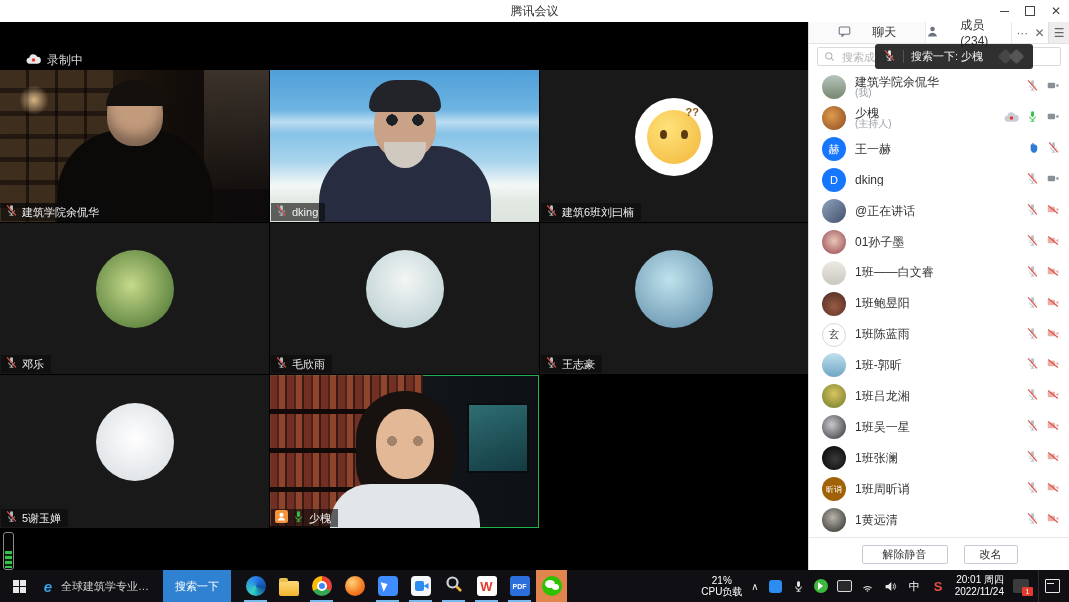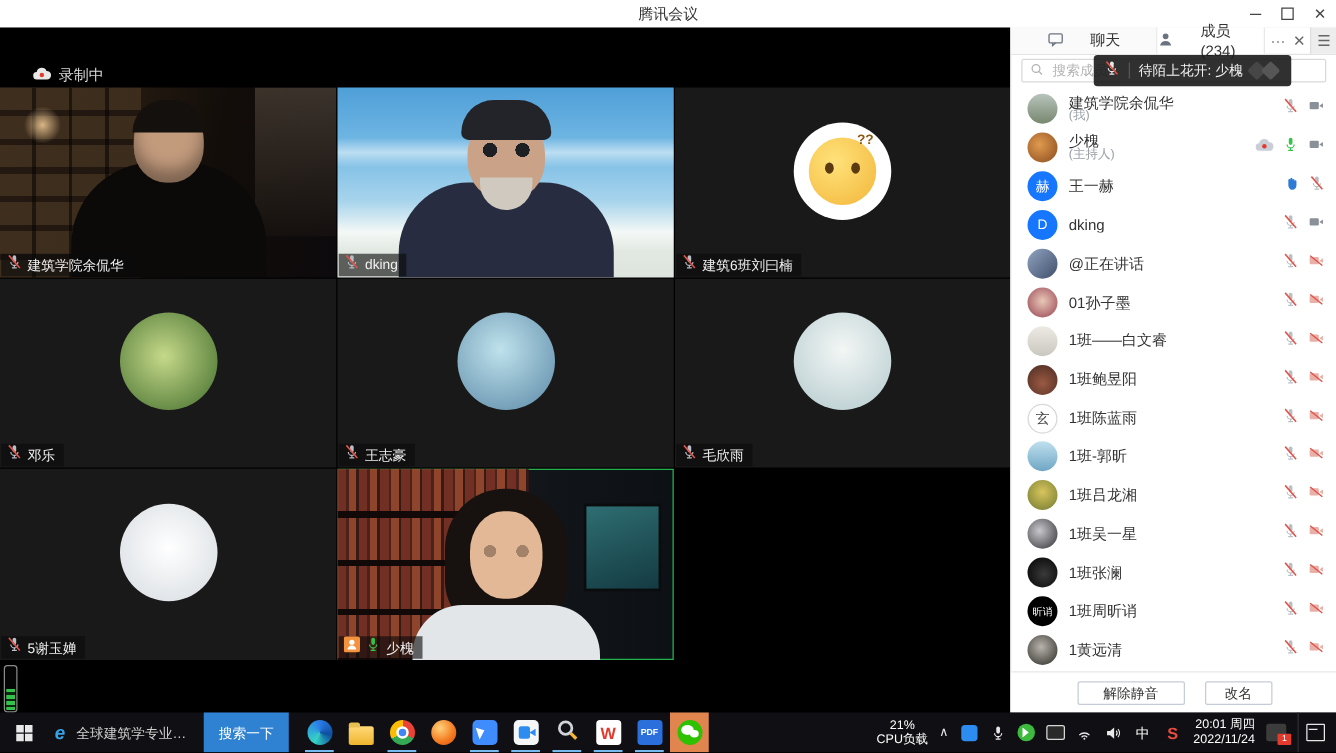--- a/index.html
+++ b/index.html
@@ -221,43 +221,43 @@
                 <rect x="6.2" y="1.5" width="3.6" height="7" rx="1.8" fill="#b9bfc7"></rect>
                 <path d="M4.5 8a3.5 3.5 0 0 0 7 0" fill="none" stroke="#b9bfc7" stroke-width="1.2"></path>
                 <line x1="8" y1="11.5" x2="8" y2="13.6" stroke="#b9bfc7" stroke-width="1.2"></line>
                 <line x1="5.6" y1="13.8" x2="10.4" y2="13.8" stroke="#b9bfc7" stroke-width="1.2"></line>
                 <line x1="2.6" y1="1.6" x2="13.4" y2="14" stroke="#e0544a" stroke-width="1.5"></line>
               </svg></span>
             <span class="tname">邓乐</span>
           </div>
         </div>
         <div class="tile kind-avatar">
+          <div class="tile-avatar" style="background:radial-gradient(circle at 50% 38%,#f3f6f5,#b3cacd)"></div>
+          <div class="tile-label">
+            <span><svg width="13" height="13" viewBox="0 0 16 16">
+                <rect x="6.2" y="1.5" width="3.6" height="7" rx="1.8" fill="#b9bfc7"></rect>
+                <path d="M4.5 8a3.5 3.5 0 0 0 7 0" fill="none" stroke="#b9bfc7" stroke-width="1.2"></path>
+                <line x1="8" y1="11.5" x2="8" y2="13.6" stroke="#b9bfc7" stroke-width="1.2"></line>
+                <line x1="5.6" y1="13.8" x2="10.4" y2="13.8" stroke="#b9bfc7" stroke-width="1.2"></line>
+                <line x1="2.6" y1="1.6" x2="13.4" y2="14" stroke="#e0544a" stroke-width="1.5"></line>
+              </svg></span>
+            <span class="tname">毛欣雨</span>
+          </div>
+        </div>
+        <div class="tile kind-avatar">
           <div class="tile-avatar" style="background:radial-gradient(circle at 44% 38%,#bfe2ec,#5a88a6)"></div>
           <div class="tile-label">
             <span><svg width="13" height="13" viewBox="0 0 16 16">
                 <rect x="6.2" y="1.5" width="3.6" height="7" rx="1.8" fill="#b9bfc7"></rect>
                 <path d="M4.5 8a3.5 3.5 0 0 0 7 0" fill="none" stroke="#b9bfc7" stroke-width="1.2"></path>
                 <line x1="8" y1="11.5" x2="8" y2="13.6" stroke="#b9bfc7" stroke-width="1.2"></line>
                 <line x1="5.6" y1="13.8" x2="10.4" y2="13.8" stroke="#b9bfc7" stroke-width="1.2"></line>
                 <line x1="2.6" y1="1.6" x2="13.4" y2="14" stroke="#e0544a" stroke-width="1.5"></line>
               </svg></span>
             <span class="tname">王志豪</span>
-          </div>
-        </div>
-        <div class="tile kind-avatar">
-          <div class="tile-avatar" style="background:radial-gradient(circle at 50% 38%,#f3f6f5,#b3cacd)"></div>
-          <div class="tile-label">
-            <span><svg width="13" height="13" viewBox="0 0 16 16">
-                <rect x="6.2" y="1.5" width="3.6" height="7" rx="1.8" fill="#b9bfc7"></rect>
-                <path d="M4.5 8a3.5 3.5 0 0 0 7 0" fill="none" stroke="#b9bfc7" stroke-width="1.2"></path>
-                <line x1="8" y1="11.5" x2="8" y2="13.6" stroke="#b9bfc7" stroke-width="1.2"></line>
-                <line x1="5.6" y1="13.8" x2="10.4" y2="13.8" stroke="#b9bfc7" stroke-width="1.2"></line>
-                <line x1="2.6" y1="1.6" x2="13.4" y2="14" stroke="#e0544a" stroke-width="1.5"></line>
-              </svg></span>
-            <span class="tname">毛欣雨</span>
           </div>
         </div>
         <div class="tile kind-avatar">
           <div class="tile-avatar" style="background:radial-gradient(circle at 50% 45%,#ffffff,#d6dbe0)"></div>
           <div class="tile-label">
             <span><svg width="13" height="13" viewBox="0 0 16 16">
                 <rect x="6.2" y="1.5" width="3.6" height="7" rx="1.8" fill="#b9bfc7"></rect>
                 <path d="M4.5 8a3.5 3.5 0 0 0 7 0" fill="none" stroke="#b9bfc7" stroke-width="1.2"></path>
                 <line x1="8" y1="11.5" x2="8" y2="13.6" stroke="#b9bfc7" stroke-width="1.2"></line>
                 <line x1="5.6" y1="13.8" x2="10.4" y2="13.8" stroke="#b9bfc7" stroke-width="1.2"></line>
@@ -328,21 +328,21 @@
       </div>
       <div class="toast">
         <span id="toast-mic"><svg width="13" height="13" viewBox="0 0 16 16">
               <rect x="6.2" y="1.5" width="3.6" height="7" rx="1.8" fill="#e8e8e8"></rect>
               <path d="M4.5 8a3.5 3.5 0 0 0 7 0" fill="none" stroke="#e8e8e8" stroke-width="1.2"></path>
               <line x1="8" y1="11.5" x2="8" y2="13.6" stroke="#e8e8e8" stroke-width="1.2"></line>
               <line x1="5.6" y1="13.8" x2="10.4" y2="13.8" stroke="#e8e8e8" stroke-width="1.2"></line>
               <line x1="2.6" y1="1.6" x2="13.4" y2="14" stroke="#e0544a" stroke-width="1.5"></line>
             </svg></span>
         <span class="sep"></span>
-        <span class="ttext">待陌上花开: 少槐</span>
+        <span class="ttext">搜索一下: 少槐</span>
         <span class="wm">
             <i></i>
             <i></i>
           </span>
       </div>
     </div>
 
     <div class="mlist" id="mlist">
         <div class="mrow">
           <span class="avatar" style="background:linear-gradient(180deg,#b8c4bc,#77876f);"></span>
@@ -598,21 +598,21 @@
                 <line x1="2.6" y1="1.6" x2="13.4" y2="14" stroke="#e0544a" stroke-width="1.5"></line>
               </svg></span>
             <span><svg width="14" height="13" viewBox="0 0 16 16">
                 <rect x="1.5" y="4.5" width="9" height="7" rx="1.2" fill="#e8b0a8"></rect>
                 <path d="M11 8l3.6-2.3v4.6L11 8z" fill="#e8b0a8"></path>
                 <line x1="2" y1="3.2" x2="14" y2="12.8" stroke="#e0544a" stroke-width="1.5"></line>
               </svg></span>
           </span>
         </div>
         <div class="mrow">
-          <span class="avatar" style="background:#000000;font-size:8px;">昕诮</span>
+          <span class="avatar" style="background:#a16207;font-size:8px;">昕诮</span>
           <span class="mtext">
             <div class="mname">1班周昕诮</div>
           </span>
           <span class="micons">
             <span><svg width="13" height="13" viewBox="0 0 16 16">
                 <rect x="6.2" y="1.5" width="3.6" height="7" rx="1.8" fill="#b9bfc7"></rect>
                 <path d="M4.5 8a3.5 3.5 0 0 0 7 0" fill="none" stroke="#b9bfc7" stroke-width="1.2"></path>
                 <line x1="8" y1="11.5" x2="8" y2="13.6" stroke="#b9bfc7" stroke-width="1.2"></line>
                 <line x1="5.6" y1="13.8" x2="10.4" y2="13.8" stroke="#b9bfc7" stroke-width="1.2"></line>
                 <line x1="2.6" y1="1.6" x2="13.4" y2="14" stroke="#e0544a" stroke-width="1.5"></line>

